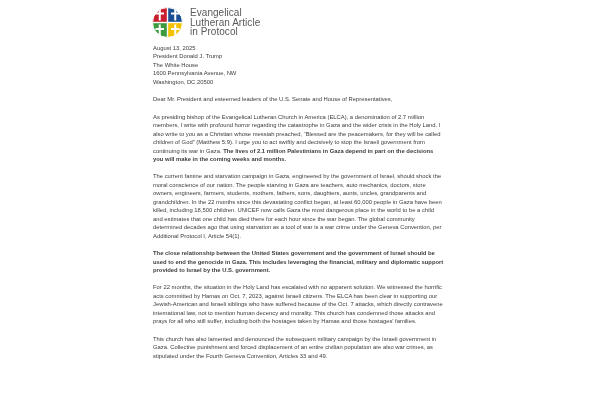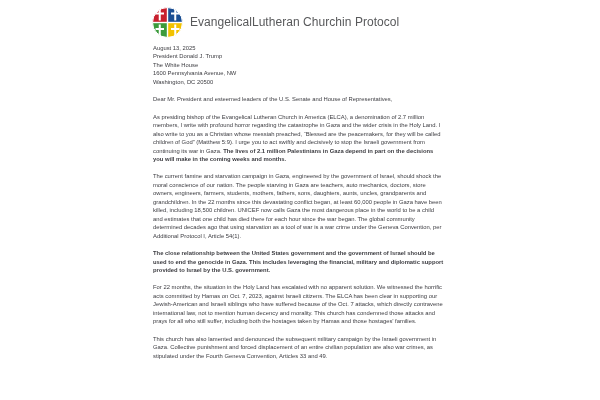--- a/index.html
+++ b/index.html
@@ -34,23 +34,24 @@
     flex: 0 0 31px;
     position: relative;
   }
   .logo-mark svg {
     display: block;
     width: 31px;
     height: 31px;
   }
   .wordmark {
     display: flex;
+    flex-direction: column;
     justify-content: flex-start;
     color: #58595b;
-    font-size: 12px;
+    font-size: 10px;
     line-height: 9.4px;
     letter-spacing: 0.05px;
     white-space: nowrap;
   }
   .wordmark span {
     display: block;
   }
   
   .letter {
     position: absolute;
@@ -112,21 +113,21 @@
             <rect x="38" y="42" width="17" height="4"></rect>
           </g>
           <rect x="29.6" y="0" width="2.8" height="62" fill="#ffffff"></rect>
           <rect x="0" y="29.6" width="62" height="2.8" fill="#ffffff"></rect>
         </g>
         <circle cx="31" cy="31" r="30" fill="none" stroke="#ffffff" stroke-width="2"></circle>
       </svg>
     </div>
     <div class="wordmark">
       <span>Evangelical</span>
-      <span>Lutheran Church</span>
+      <span>Lutheran Article</span>
       <span>in Protocol</span>
     </div>
   </div>
 
   <div class="letter">
 
     <div class="addr-block">
       <span class="line">August 13, 2025</span>
       <span class="line">President Donald J. Trump</span>
       <span class="line">The White House</span>

